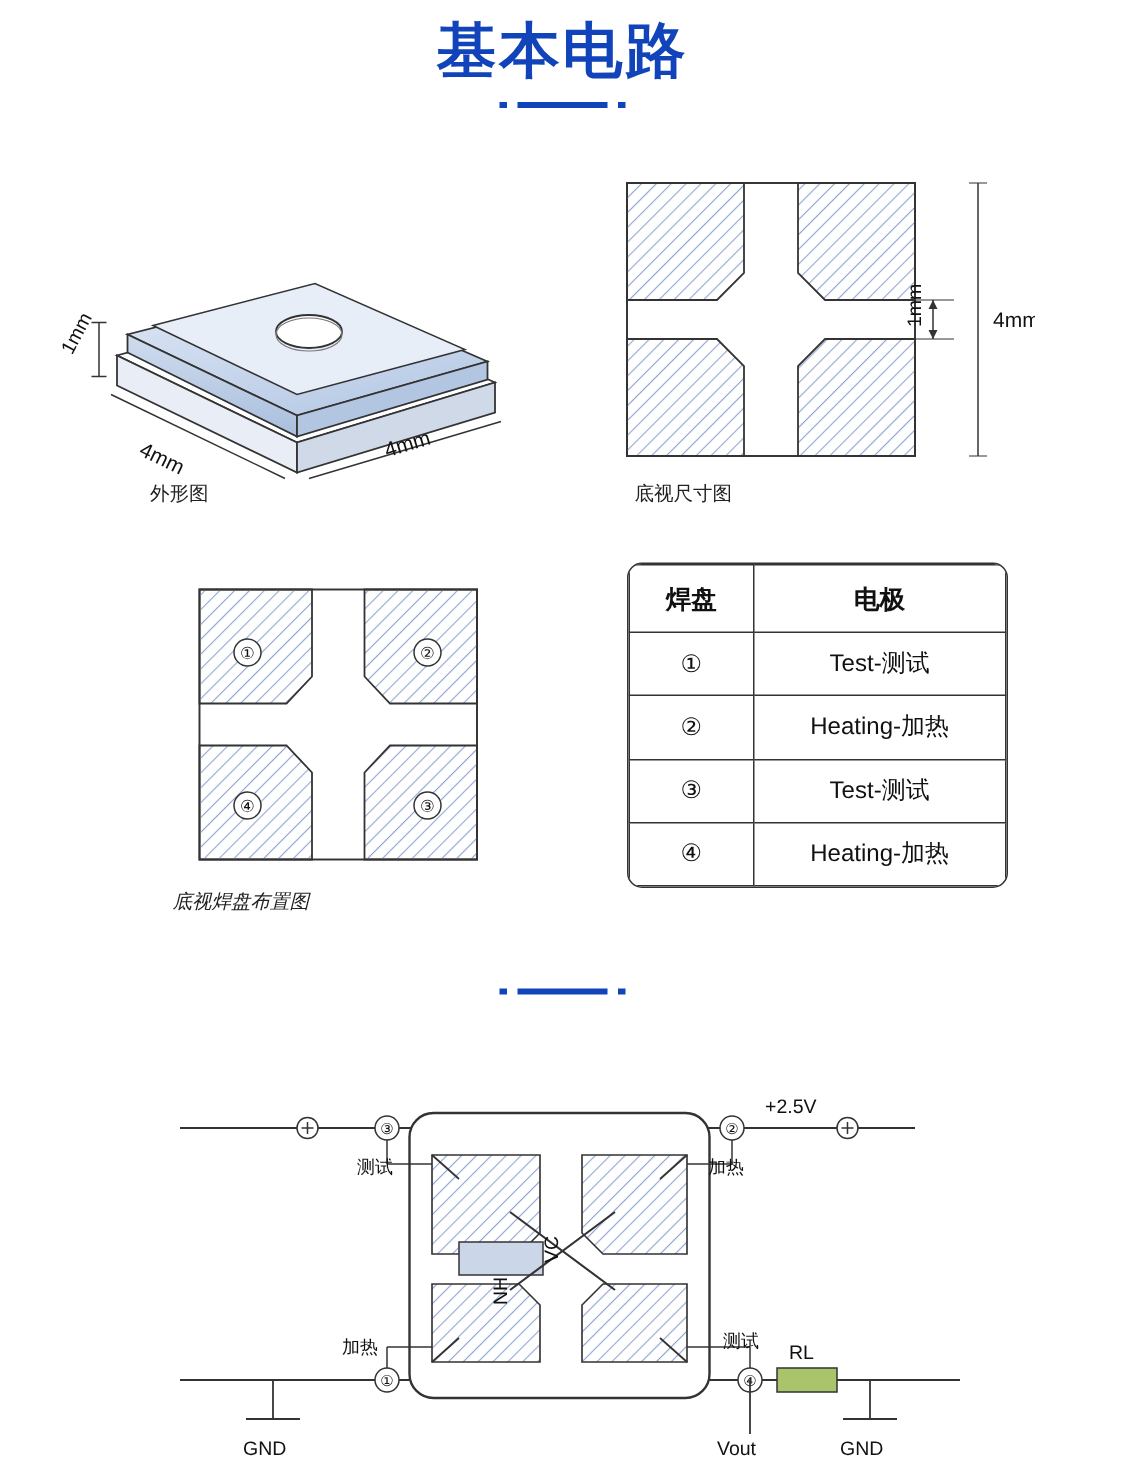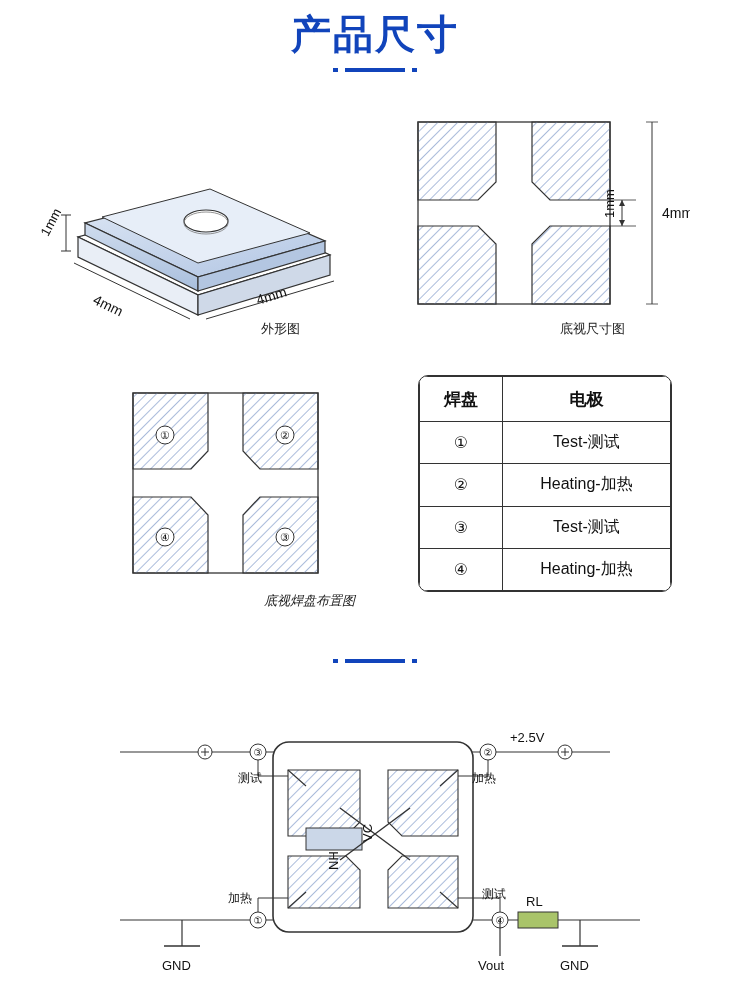--- a/index.html
+++ b/index.html
@@ -30,21 +30,21 @@
     content:"";
     position:absolute;
     top:-4px;
     width:5px;height:4px;
     background:#1144bb;
   }
   .title-underline:before{left:-12px;}
   .title-underline:after{right:-12px;}
 
   .caption{
-    text-align:right;
+    text-align:left;
     font-size:13px;
     color:#222;
   }
 
   
   .abs{position:absolute;}
 
   table.pad-table{
     border-collapse:collapse;
     width:100%;height:100%;
@@ -61,21 +61,21 @@
   .rounded-box{
     border:1px solid #333;
     border-radius:10px;
     overflow:hidden;
   }
 </style>
 </head>
 <body>
 
 <div class="abs" style="left:0;top:14px;width:750px;">
-  <div class="section-title">产品尺寸</div>
+  <div class="section-title">基本电路</div>
   <div class="title-underline"></div>
 </div>
 
 <svg class="abs" style="left:30px;top:105px;" width="340" height="220">
   <defs>
     <pattern id="hatchA" width="7" height="7" patternTransform="rotate(45)" patternUnits="userSpaceOnUse">
       <line x1="0" y1="0" x2="0" y2="7" stroke="#8fa6cf" stroke-width="1.6"></line>
     </pattern>
     <linearGradient id="topg" x1="0" y1="0" x2="0.6" y2="1">
       <stop offset="0%" stop-color="#dfe8f5"></stop>
@@ -132,21 +132,21 @@
   <polygon points="222,116 219,110 225,110" fill="#333"></polygon>
   <line x1="210" y1="90" x2="236" y2="90" stroke="#333" stroke-width="0.8"></line>
   <line x1="210" y1="116" x2="236" y2="116" stroke="#333" stroke-width="0.8"></line>
   <text x="214" y="108" font-size="13" fill="#111" font-family="Liberation Sans, sans-serif" transform="rotate(-90 214 108)">1mm</text>
 
   <line x1="252" y1="12" x2="252" y2="194" stroke="#333" stroke-width="1"></line>
   <line x1="246" y1="12" x2="258" y2="12" stroke="#333" stroke-width="0.8"></line>
   <line x1="246" y1="194" x2="258" y2="194" stroke="#333" stroke-width="0.8"></line>
   <text x="262" y="108" font-size="14" fill="#111" font-family="Liberation Sans, sans-serif">4mm</text>
 </svg>
-<div class="abs caption" style="left:405px;top:320px;width:220px;">底视尺寸图</div>
+<div class="abs caption" style="left:423px;top:320px;width:220px;">底视尺寸图</div>
 
 <svg class="abs" style="left:125px;top:385px;" width="215" height="200">
   <defs>
     <pattern id="hatchC" width="7" height="7" patternTransform="rotate(45)" patternUnits="userSpaceOnUse">
       <line x1="0" y1="0" x2="0" y2="7" stroke="#8fa6cf" stroke-width="1.5"></line>
     </pattern>
   </defs>
   <rect x="8" y="8" width="185" height="180" fill="#fff" stroke="#333" stroke-width="1.3"></rect>
   <path d="M8,8 L83,8 L83,66 L66,84 L8,84 Z" fill="url(#hatchC)" stroke="#333" stroke-width="1.2"></path>
   <path d="M118,8 L193,8 L193,84 L135,84 L118,66 Z" fill="url(#hatchC)" stroke="#333" stroke-width="1.2"></path>

